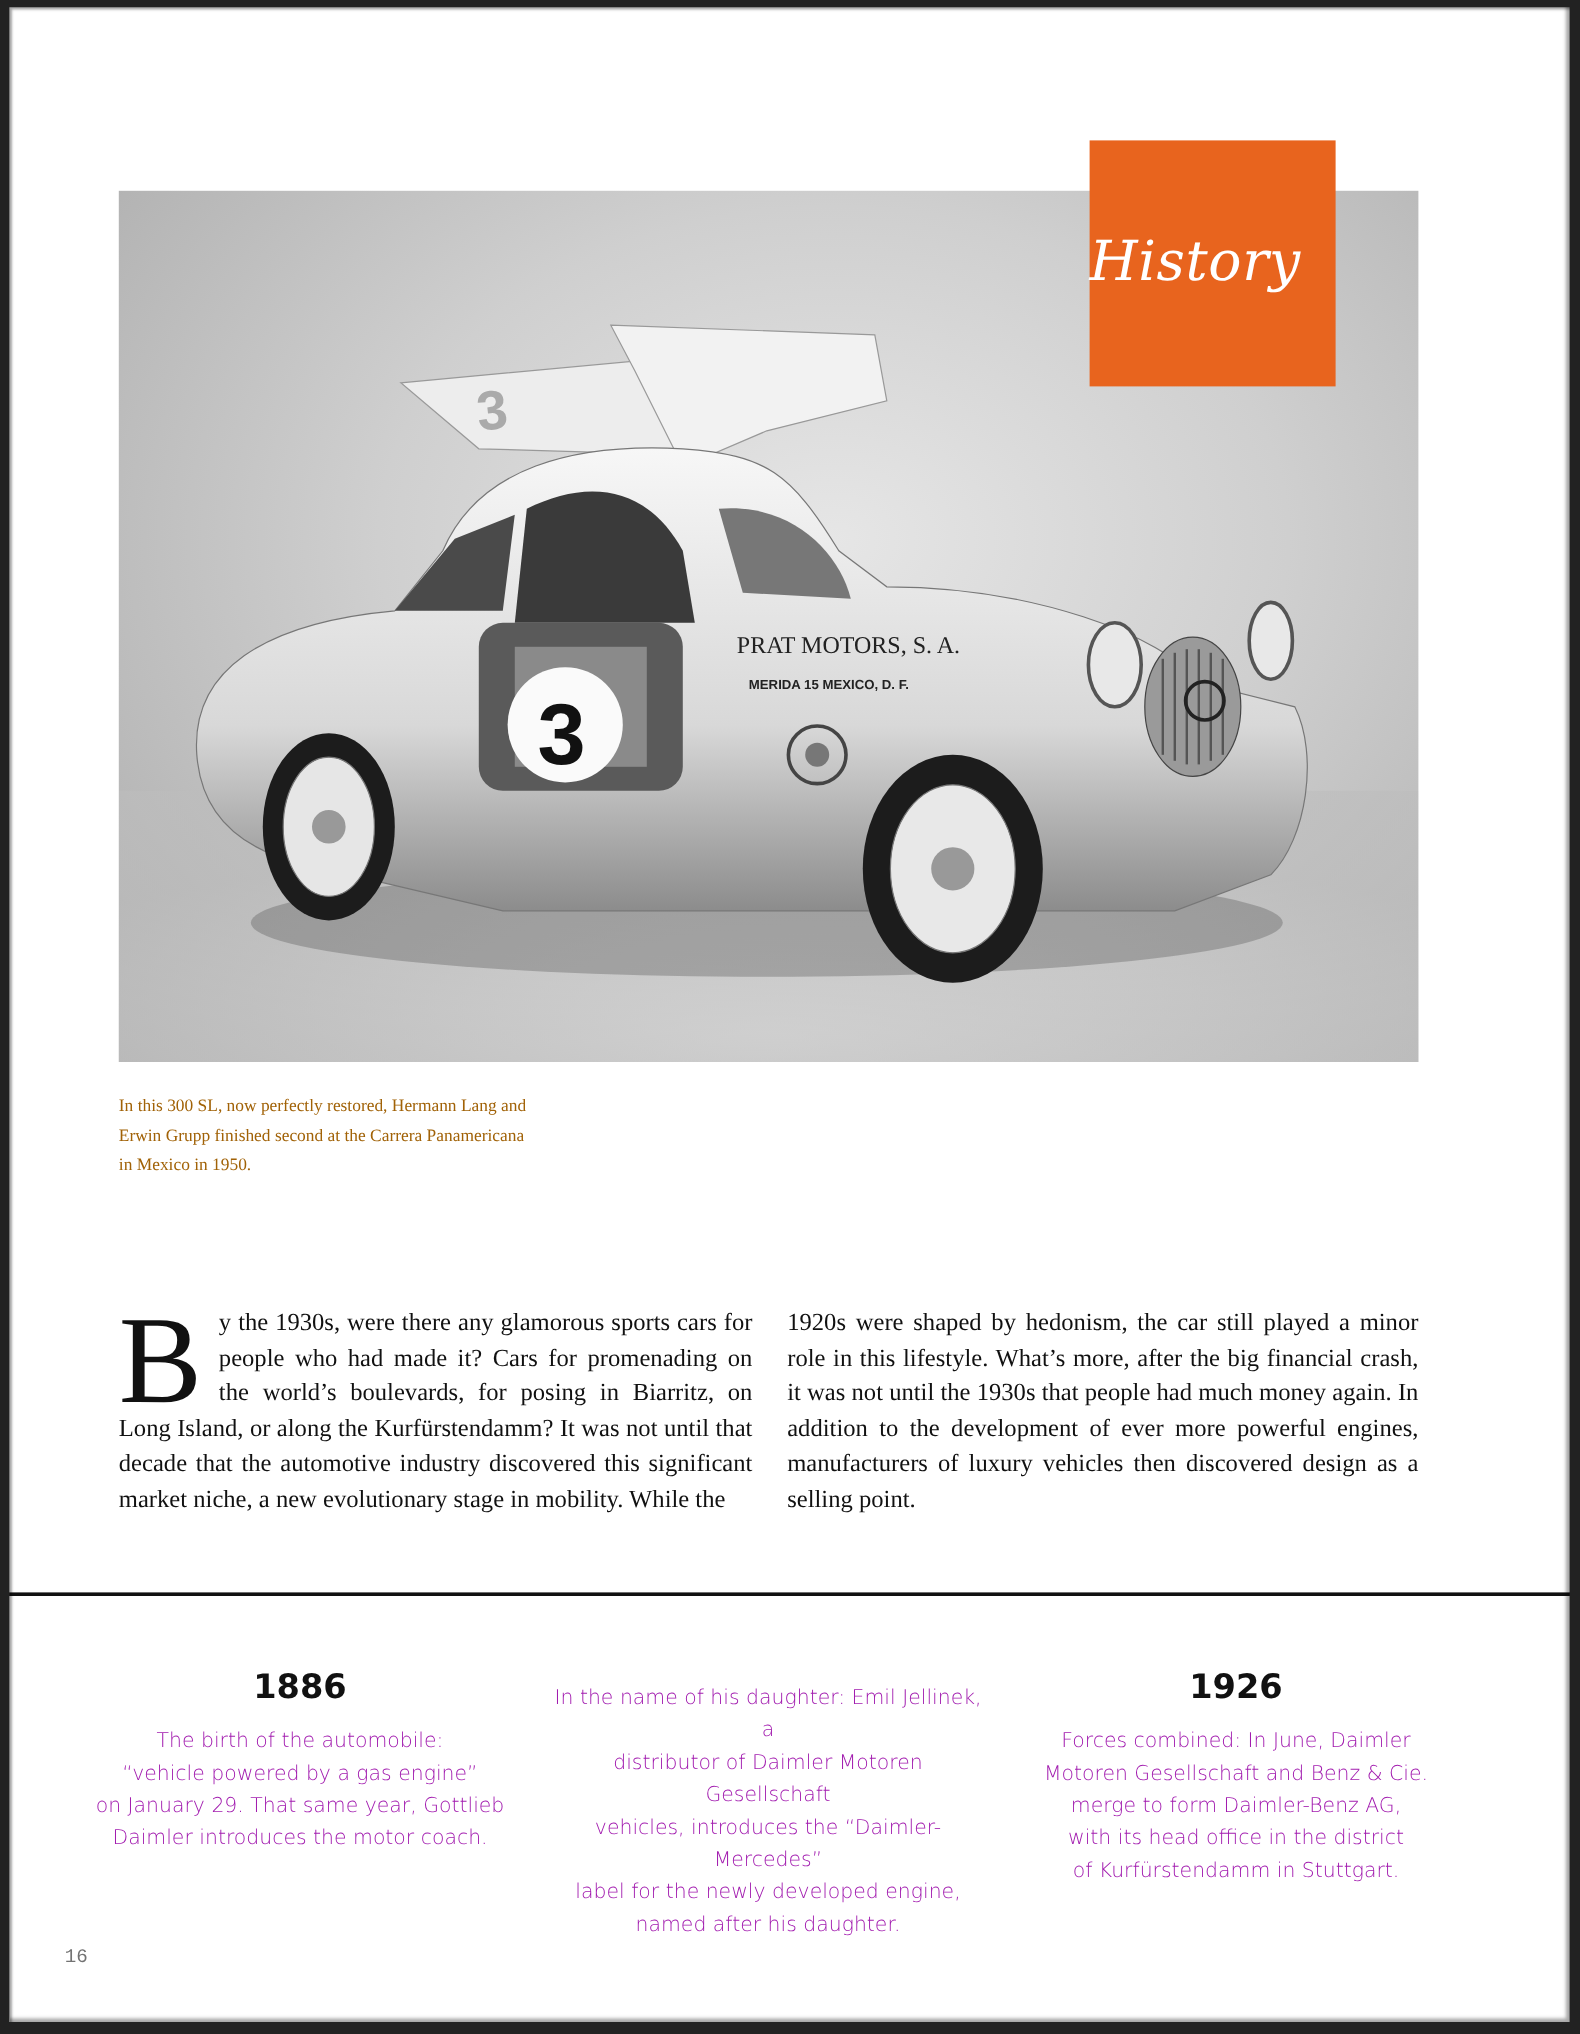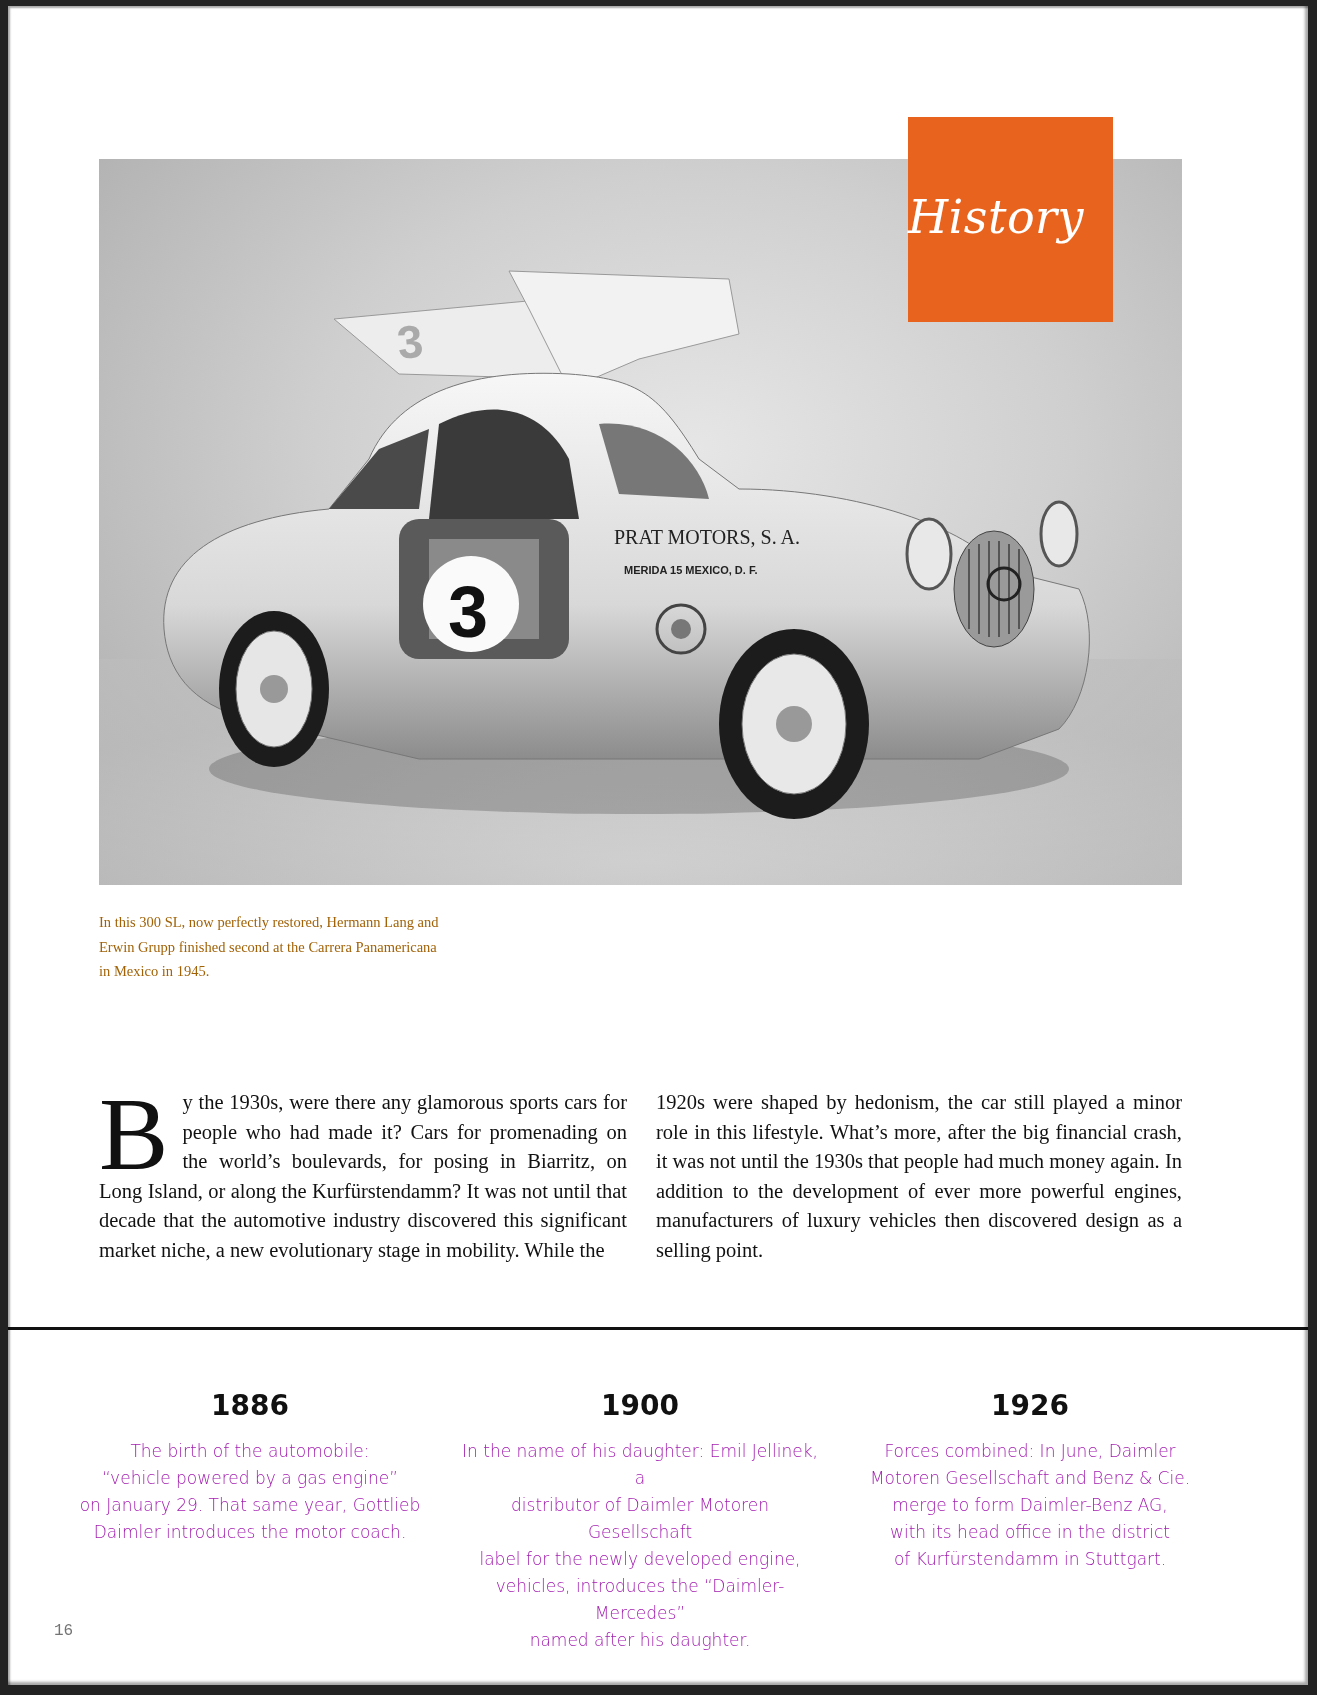--- a/index.html
+++ b/index.html
@@ -89,21 +89,21 @@
   </svg>
 </div>
 
 <div class="badge">
   <span>History</span>
 </div>
 
 <div class="caption">
   <div>In this 300 SL, now perfectly restored, Hermann Lang and</div>
   <div>Erwin Grupp finished second at the Carrera Panamericana</div>
-  <div>in Mexico in 1945.</div>
+  <div>in Mexico in 1950.</div>
 </div>
 
 <div class="body-col col-left">
   <span class="dropcap">B</span>
   <span>y the 1930s, were there any glamorous sports cars for people who had made it? Cars for promenading on the world’s boulevards, for posing in Biarritz, on Long Island, or along the Kurfürstendamm? It was not until that decade that the automotive industry discovered this significant market niche, a new evolutionary stage in mobility. While the</span>
 </div>
 
 <div class="body-col col-right">
   <span>1920s were shaped by hedonism, the car still played a minor role in this lifestyle. What’s more, after the big financial crash, it was not until the 1930s that people had much money again. In addition to the development of ever more powerful engines, manufacturers of luxury vehicles then discovered design as a selling point.</span>
 </div>
@@ -114,26 +114,25 @@
   <div class="year">1886</div>
   <div class="desc">
     <div>The birth of the automobile:</div>
     <div>“vehicle powered by a gas engine”</div>
     <div>on January 29. That same year, Gottlieb</div>
     <div>Daimler introduces the motor coach.</div>
   </div>
 </div>
 
 <div class="tl tl2">
-  <div class="year">1900</div>
   <div class="desc">
     <div>In the name of his daughter: Emil Jellinek, a</div>
     <div>distributor of Daimler Motoren Gesellschaft</div>
+    <div>vehicles, introduces the “Daimler-Mercedes”</div>
     <div>label for the newly developed engine,</div>
-    <div>vehicles, introduces the “Daimler-Mercedes”</div>
     <div>named after his daughter.</div>
   </div>
 </div>
 
 <div class="tl tl3">
   <div class="year">1926</div>
   <div class="desc">
     <div>Forces combined: In June, Daimler</div>
     <div>Motoren Gesellschaft and Benz &amp; Cie.</div>
     <div>merge to form Daimler-Benz AG,</div>

